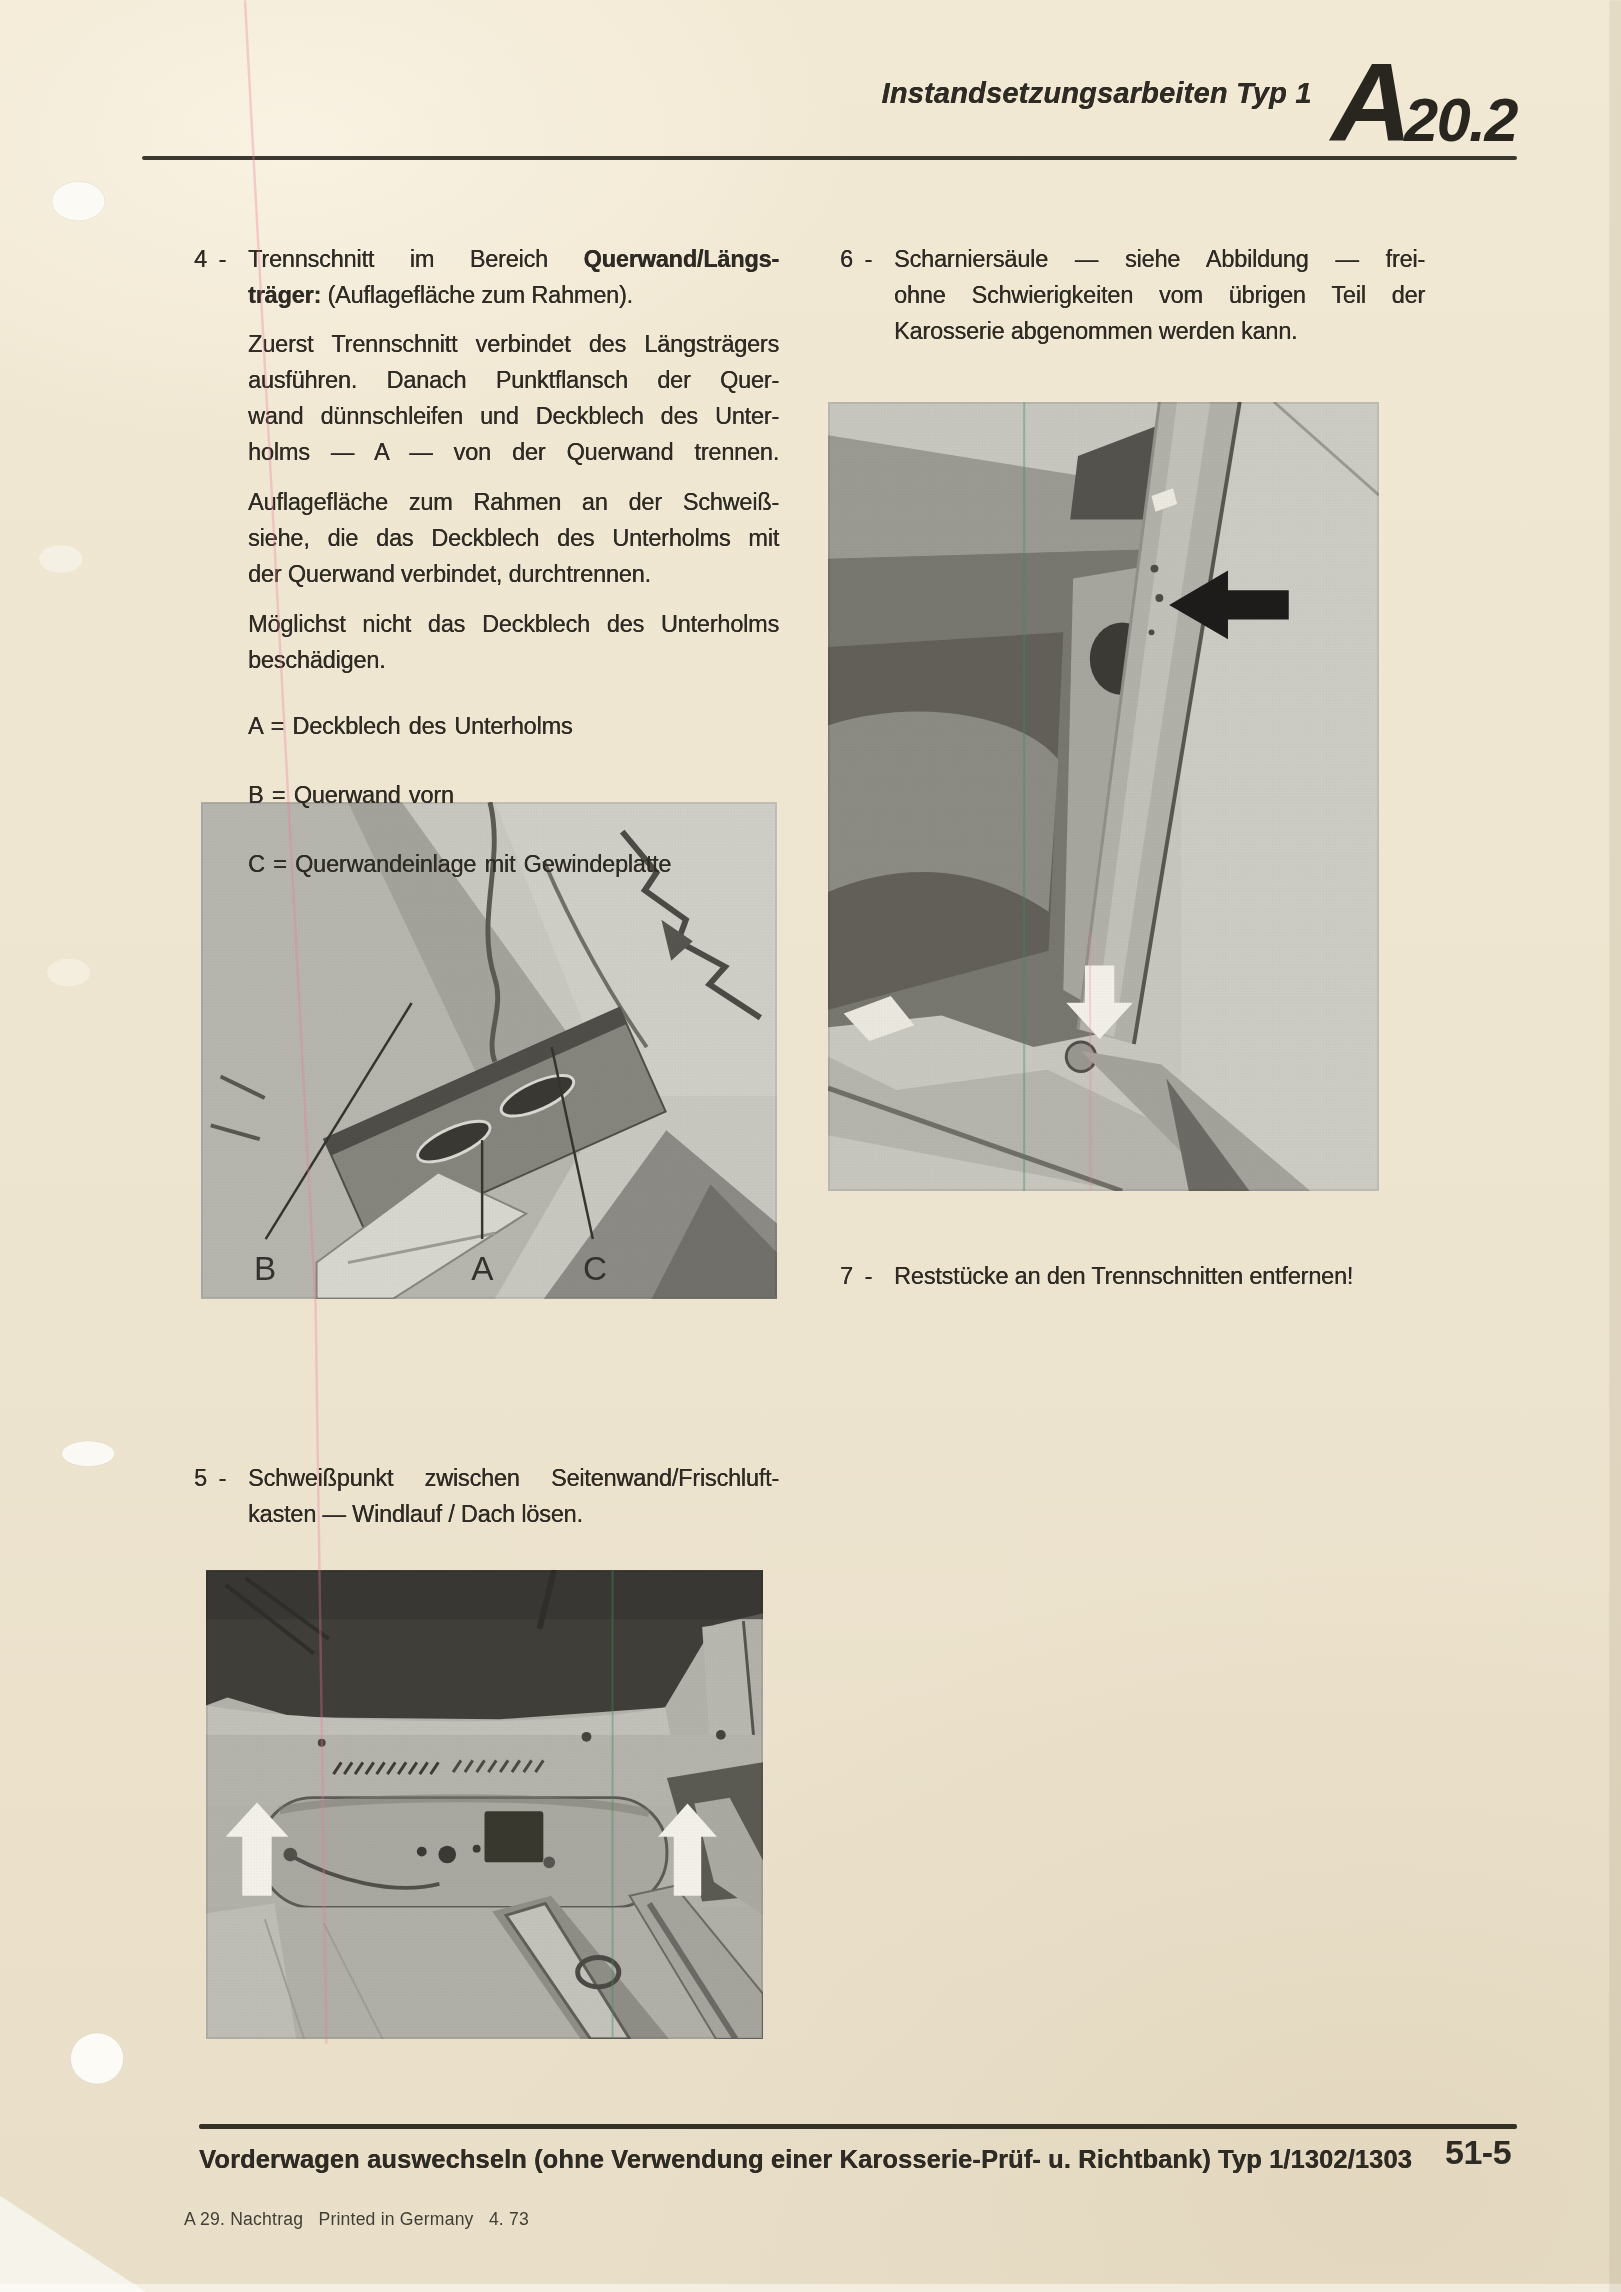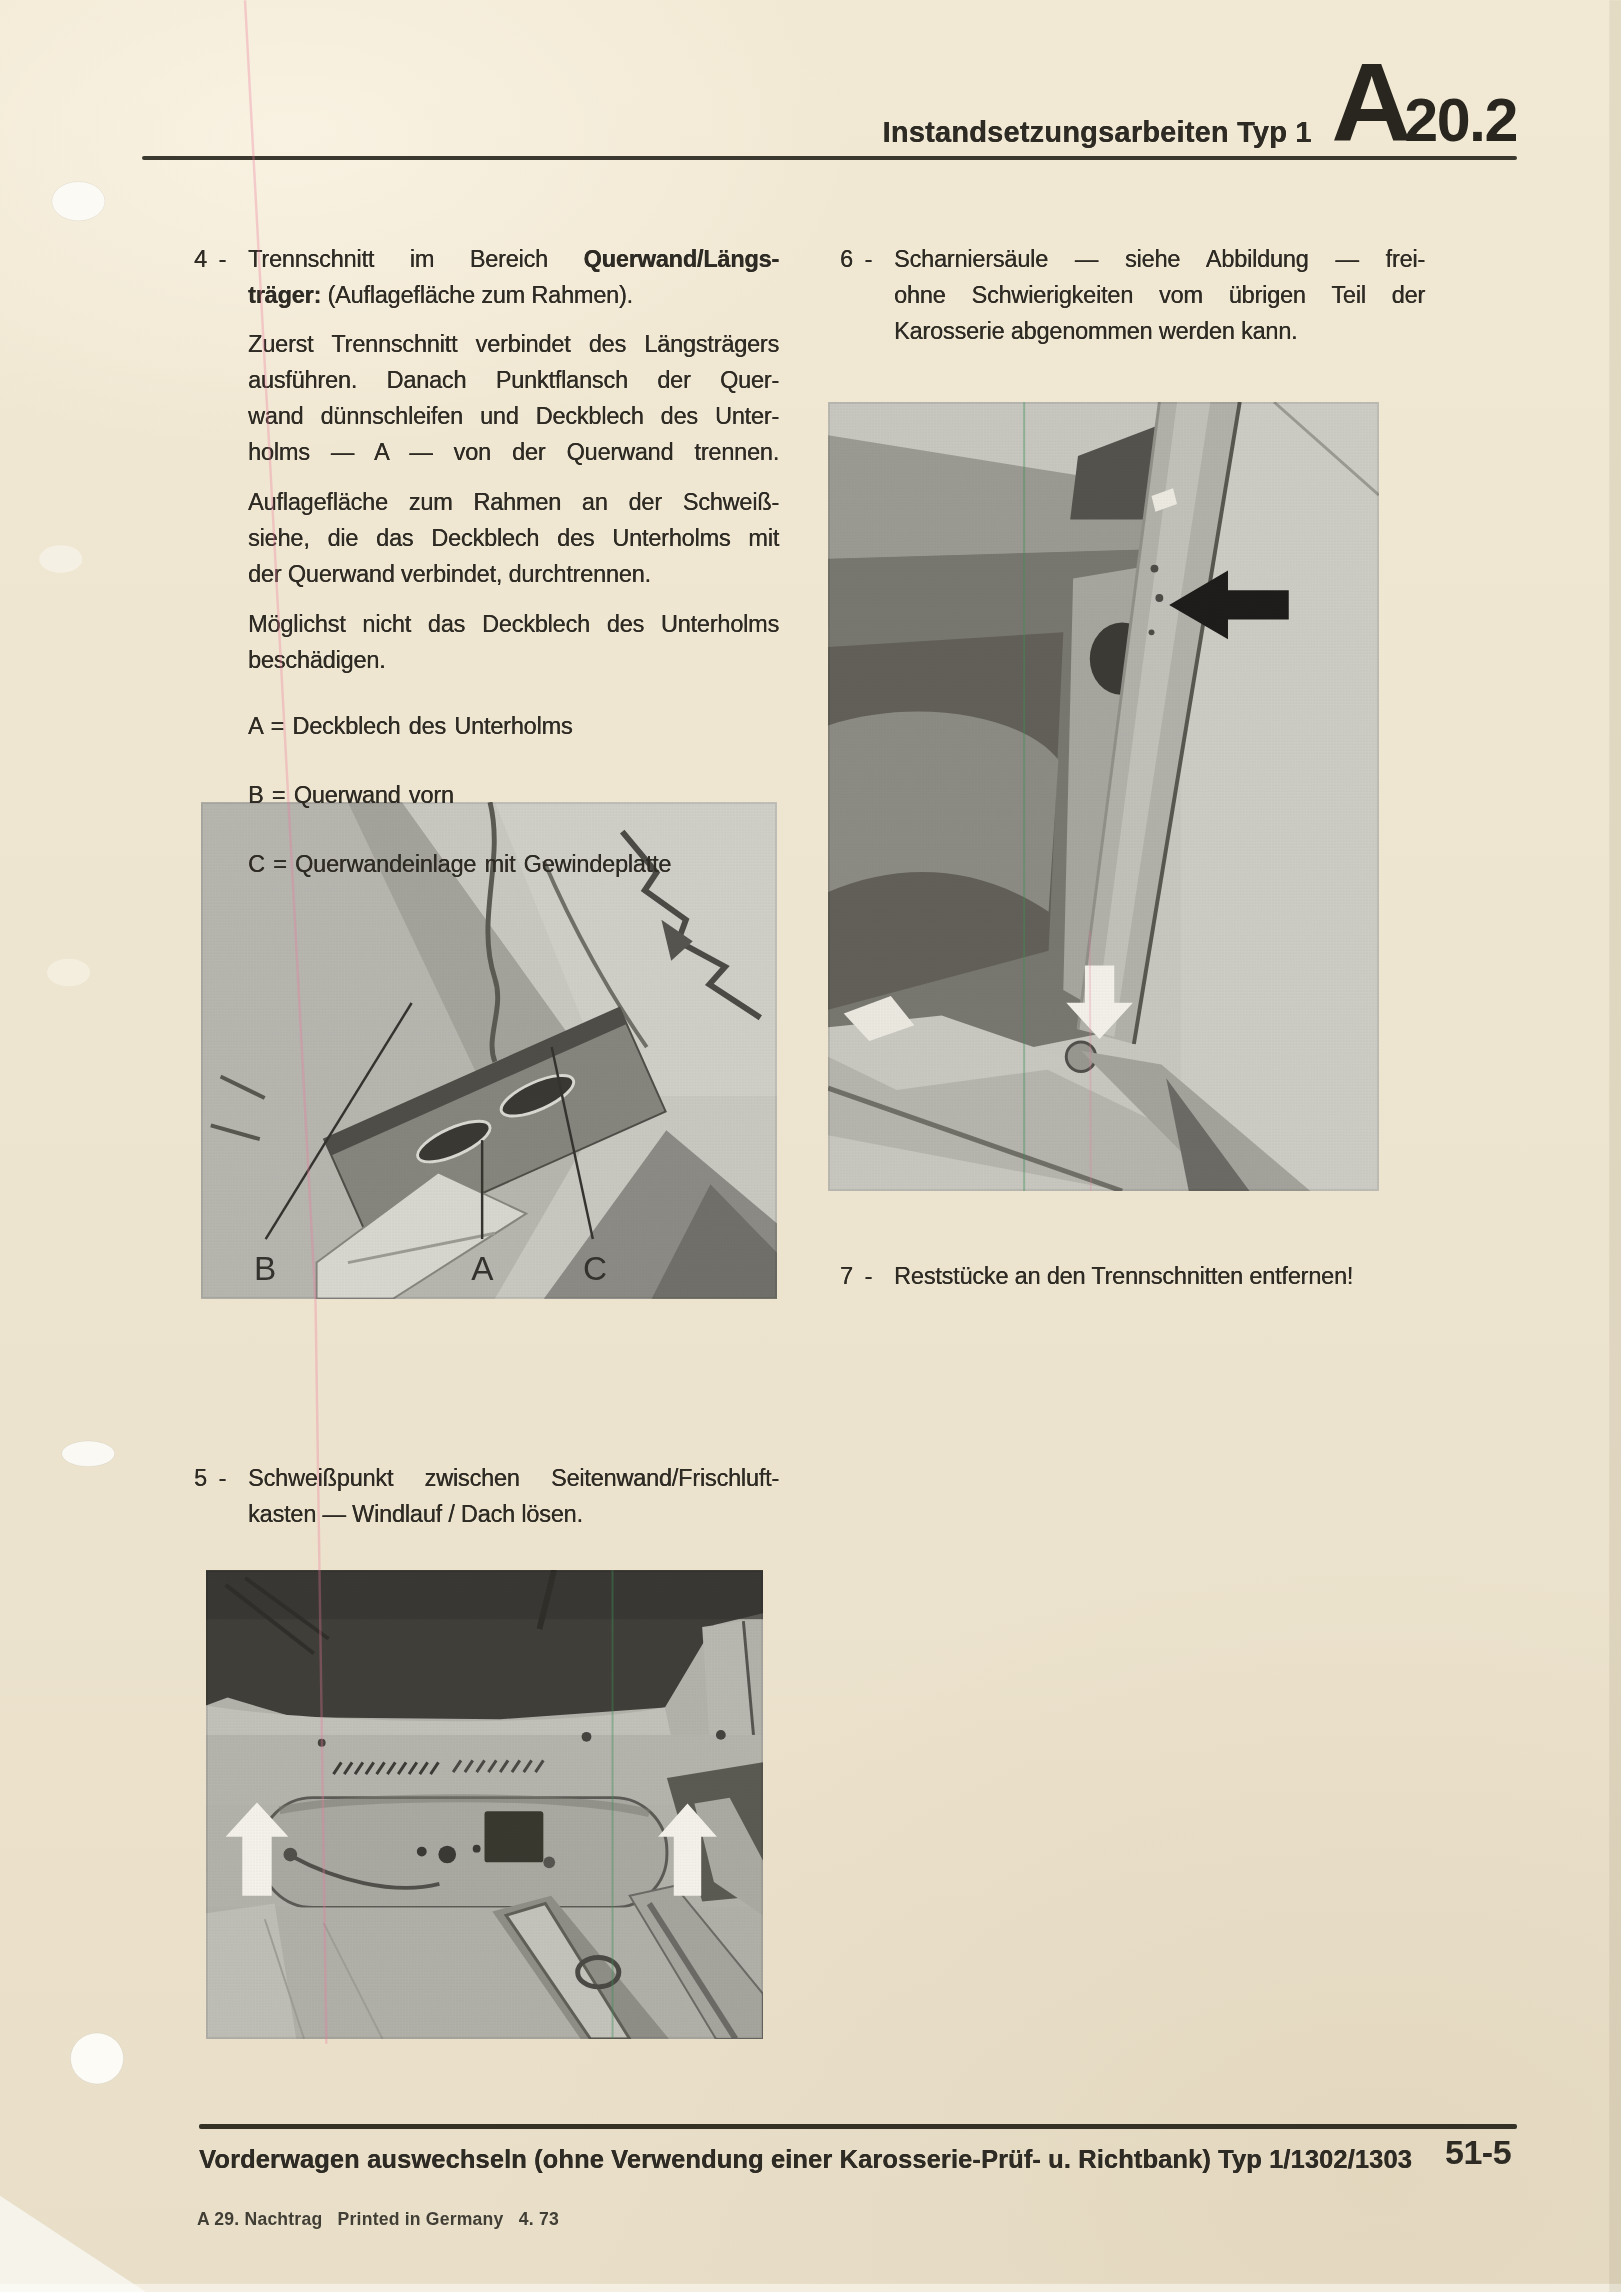--- a/index.html
+++ b/index.html
@@ -6,21 +6,21 @@
   .page{
     position:relative;width:1621px;height:2293px;overflow:hidden;
     font-family:"Liberation Sans","DejaVu Sans",sans-serif;
     color:#2e2b25;
     background:
       radial-gradient(ellipse 882px 490px at 18% 6%, rgba(255,250,238,.55), transparent 65%),
       radial-gradient(ellipse 1274px 882px at 85% 95%, rgba(210,193,162,.28), transparent 70%),
       linear-gradient(180deg,#f2e9d4 0%,#eee5d0 42%,#e9dfc9 100%);
   }
   
-  .hdr{position:absolute;top:37px;right:104px;display:flex;align-items:flex-end;z-index:2;}
+  .hdr{position:absolute;top:37px;right:104px;display:flex;align-items:center;z-index:2;font-style:italic;}
   .hdr-title{font-size:29px;font-weight:700;letter-spacing:0.2px;margin-right:19.6px;text-shadow:0.3px 0 0 currentColor;}
   .hdr-code{display:flex;align-items:baseline;position:relative;top:9.8px;color:#28261f;}
   .hdr-code-letter{font-size:112px;font-weight:700;line-height:1;letter-spacing:-2.9px;}
   .hdr-code-number{font-size:61px;font-weight:700;margin-left:-4.9px;letter-spacing:-1.5px;}
   .rule{position:absolute;background:#3b382f;border-radius:2px;z-index:2;}
   #top-rule{left:142px;top:156px;width:1375px;height:3.9px;}
   #footer-rule{left:199px;top:2124px;width:1318px;height:4.9px;background:#343127;}
   
   .para{position:absolute;width:531px;z-index:2;}
   .lcol{left:248px;}
@@ -36,21 +36,21 @@
     position:absolute;left:-54px;top:0;width:49px;font-size:23.5px;line-height:36px;
     word-spacing:4.9px;text-shadow:0.3px 0.2px 0 currentColor;white-space:pre;
   }
   .legend .ln{height:33px;line-height:33px;text-align-last:left;word-spacing:2px;margin-top:36px;}
   
   .photo{position:absolute;z-index:1;}
   .photo svg{display:block;}
   
   .footer-title{position:absolute;left:199px;top:2145px;font-size:25.5px;font-weight:700;white-space:nowrap;letter-spacing:0.1px;z-index:2;text-shadow:0.3px 0 0 currentColor;}
   .footer-page{position:absolute;left:1445px;top:2133px;font-size:34px;font-weight:700;letter-spacing:-0.5px;z-index:2;}
-  .imprint{position:absolute;left:197px;top:2209px;font-size:17.6px;font-weight:700;color:#413e35;white-space:pre;z-index:2;letter-spacing:0.2px;}
+  .imprint{position:absolute;left:184px;top:2209px;font-size:17.6px;font-weight:400;color:#413e35;white-space:pre;z-index:2;letter-spacing:0.2px;}
   
   #artifacts{position:absolute;left:0;top:0;z-index:3;pointer-events:none;}
 </style>
 </head>
 <body>
 
 <div class="page">
 
   <div class="hdr">
     <span class="hdr-title">Instandsetzungsarbeiten Typ 1</span>

